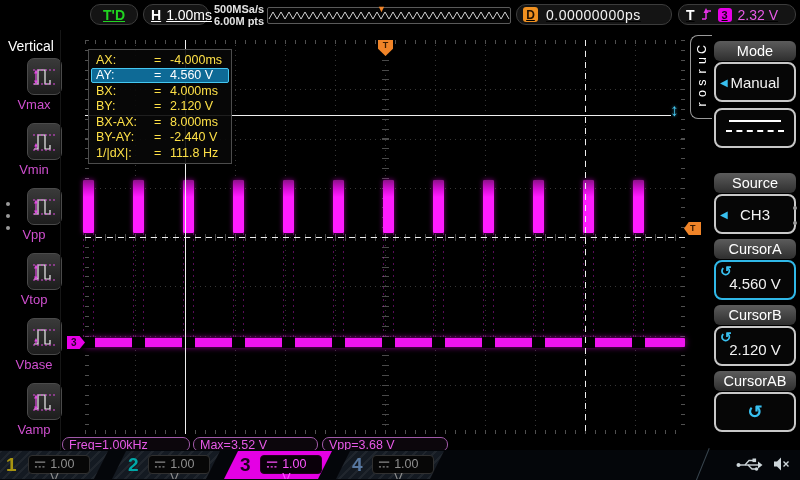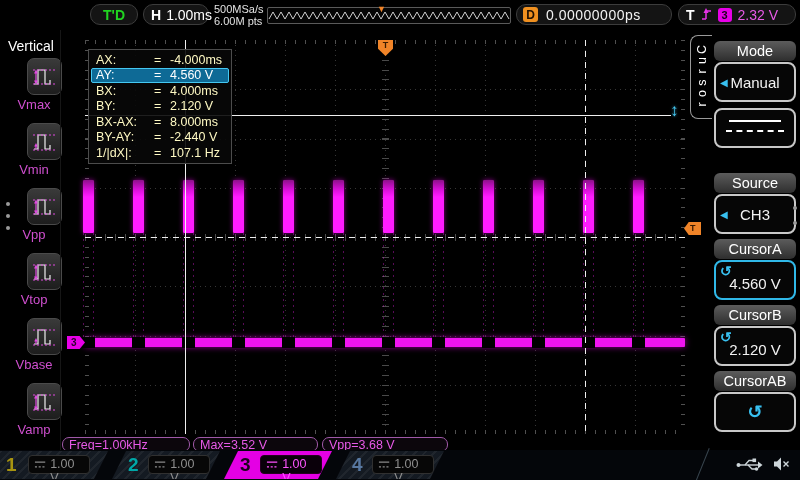--- a/index.html
+++ b/index.html
@@ -4,25 +4,25 @@
 <style>
   html,body{margin:0;padding:0;}
   body{width:800px;height:480px;position:relative;background:#000;overflow:hidden;
        font-family:"Liberation Sans",sans-serif;-webkit-font-smoothing:antialiased;}
 
   
   .topbar{position:absolute;left:0;top:0;width:800px;height:30px;background:#000;}
   .logo{position:absolute;left:4px;top:1px;font-family:"Liberation Serif",serif;font-weight:700;
         font-size:25px;color:#e3c520;letter-spacing:1px;}
   .tb-badge{position:absolute;top:4px;height:21px;background:#141414;border:1px solid #3c3c3c;
-            border-radius:10px;display:flex;align-items:center;box-sizing:border-box;}
+            border-radius:10px;display:flex;align-items:center;box-sizing:border-box;text-decoration:underline;}
   .badge-td{left:90px;width:48px;justify-content:center;color:#21d421;font-weight:700;font-size:14px;}
   .badge-h{left:143px;width:66px;padding:0 7px;gap:5px;color:#fff;font-size:14px;}
   .badge-h .hl{font-weight:700;}
-  .rate{position:absolute;left:214px;top:2.5px;color:#e2e2e2;font-size:11px;line-height:12.5px;}
+  .rate{position:absolute;left:214px;top:2.5px;color:#e2e2e2;font-size:11px;line-height:12.5px;font-weight:bold;}
   .preview{position:absolute;left:267px;top:7px;width:244px;height:17px;background:#050505;
            border:1px solid #5a5a5a;border-radius:2px;box-sizing:border-box;}
   .pv-marker{position:absolute;left:109px;top:-3px;color:#f08428;font-size:9px;line-height:9px;}
   .badge-d{left:516px;width:156px;padding:0 6px;gap:8px;}
   .dflag{width:15px;height:15px;background:#f09020;border-radius:3px;color:#201000;font-weight:700;
          font-size:12px;display:flex;align-items:center;justify-content:center;}
   .dval{color:#f2f2f2;font-size:14px;letter-spacing:.5px;}
   .badge-t{left:678px;width:118px;padding:0 7px;gap:6px;}
   .tlab{color:#fff;font-weight:700;font-size:14px;}
   .ch3flag{width:14px;height:14px;background:#e800e8;border-radius:3px;color:#1c001c;font-weight:700;
@@ -83,21 +83,21 @@
   .trig-level{position:absolute;left:599px;top:182px;width:17px;height:13px;background:#f08428;
             clip-path:polygon(0 50%,28% 0,100% 0,100% 100%,28% 100%);
             color:#3c1c00;font-size:9px;font-weight:700;line-height:13px;padding-left:6px;box-sizing:border-box;}
   .gnd3{position:absolute;left:-18px;top:296px;width:18px;height:13px;background:#e800e8;
             clip-path:polygon(0 0,70% 0,100% 50%,70% 100%,0 100%);
             color:#2a002a;font-size:10px;font-weight:700;line-height:13px;padding-left:4px;box-sizing:border-box;}
 
   
   .info{position:absolute;left:88px;top:49px;width:144px;background:rgba(8,8,8,.9);
         border:1px solid #4c4c4c;padding:2px 2px;z-index:10;box-sizing:border-box;}
-  .info-row{display:flex;height:15.5px;align-items:center;color:#fef9c3;font-size:12.5px;
+  .info-row{display:flex;height:15.5px;align-items:center;color:#fde047;font-size:12.5px;
             border:1px solid transparent;box-sizing:border-box;}
   .info-row .i-lab{width:58px;padding-left:4px;}
   .info-row .i-eq{width:16px;}
   .info-row .i-val{flex:1;}
   .info-row.sel{background:#0e6a96;border:1px solid #45c8f2;border-radius:2px;color:#fff;}
 
   
   .right-menu{position:absolute;left:712px;top:30px;width:88px;height:420px;background:#000;}
   .menu-tab{position:absolute;left:-22px;top:5px;width:21px;height:82px;border:1px solid #9a9a9a;
             border-right:none;border-radius:8px 0 0 8px;display:flex;flex-direction:column;
@@ -381,21 +381,21 @@
       <span class="i-val">8.000ms</span>
     </div>
     <div class="info-row">
       <span class="i-lab">BY-AY:</span>
       <span class="i-eq">=</span>
       <span class="i-val">-2.440 V</span>
     </div>
     <div class="info-row">
       <span class="i-lab">1/|dX|:</span>
       <span class="i-eq">=</span>
-      <span class="i-val">107.1 Hz</span>
+      <span class="i-val">111.8 Hz</span>
     </div>
   </div>
 
 <div class="right-menu">
   <div class="menu-tab" id="menu-tab">
       <span>C</span>
       <span>u</span>
       <span>r</span>
       <span>s</span>
       <span>o</span>

